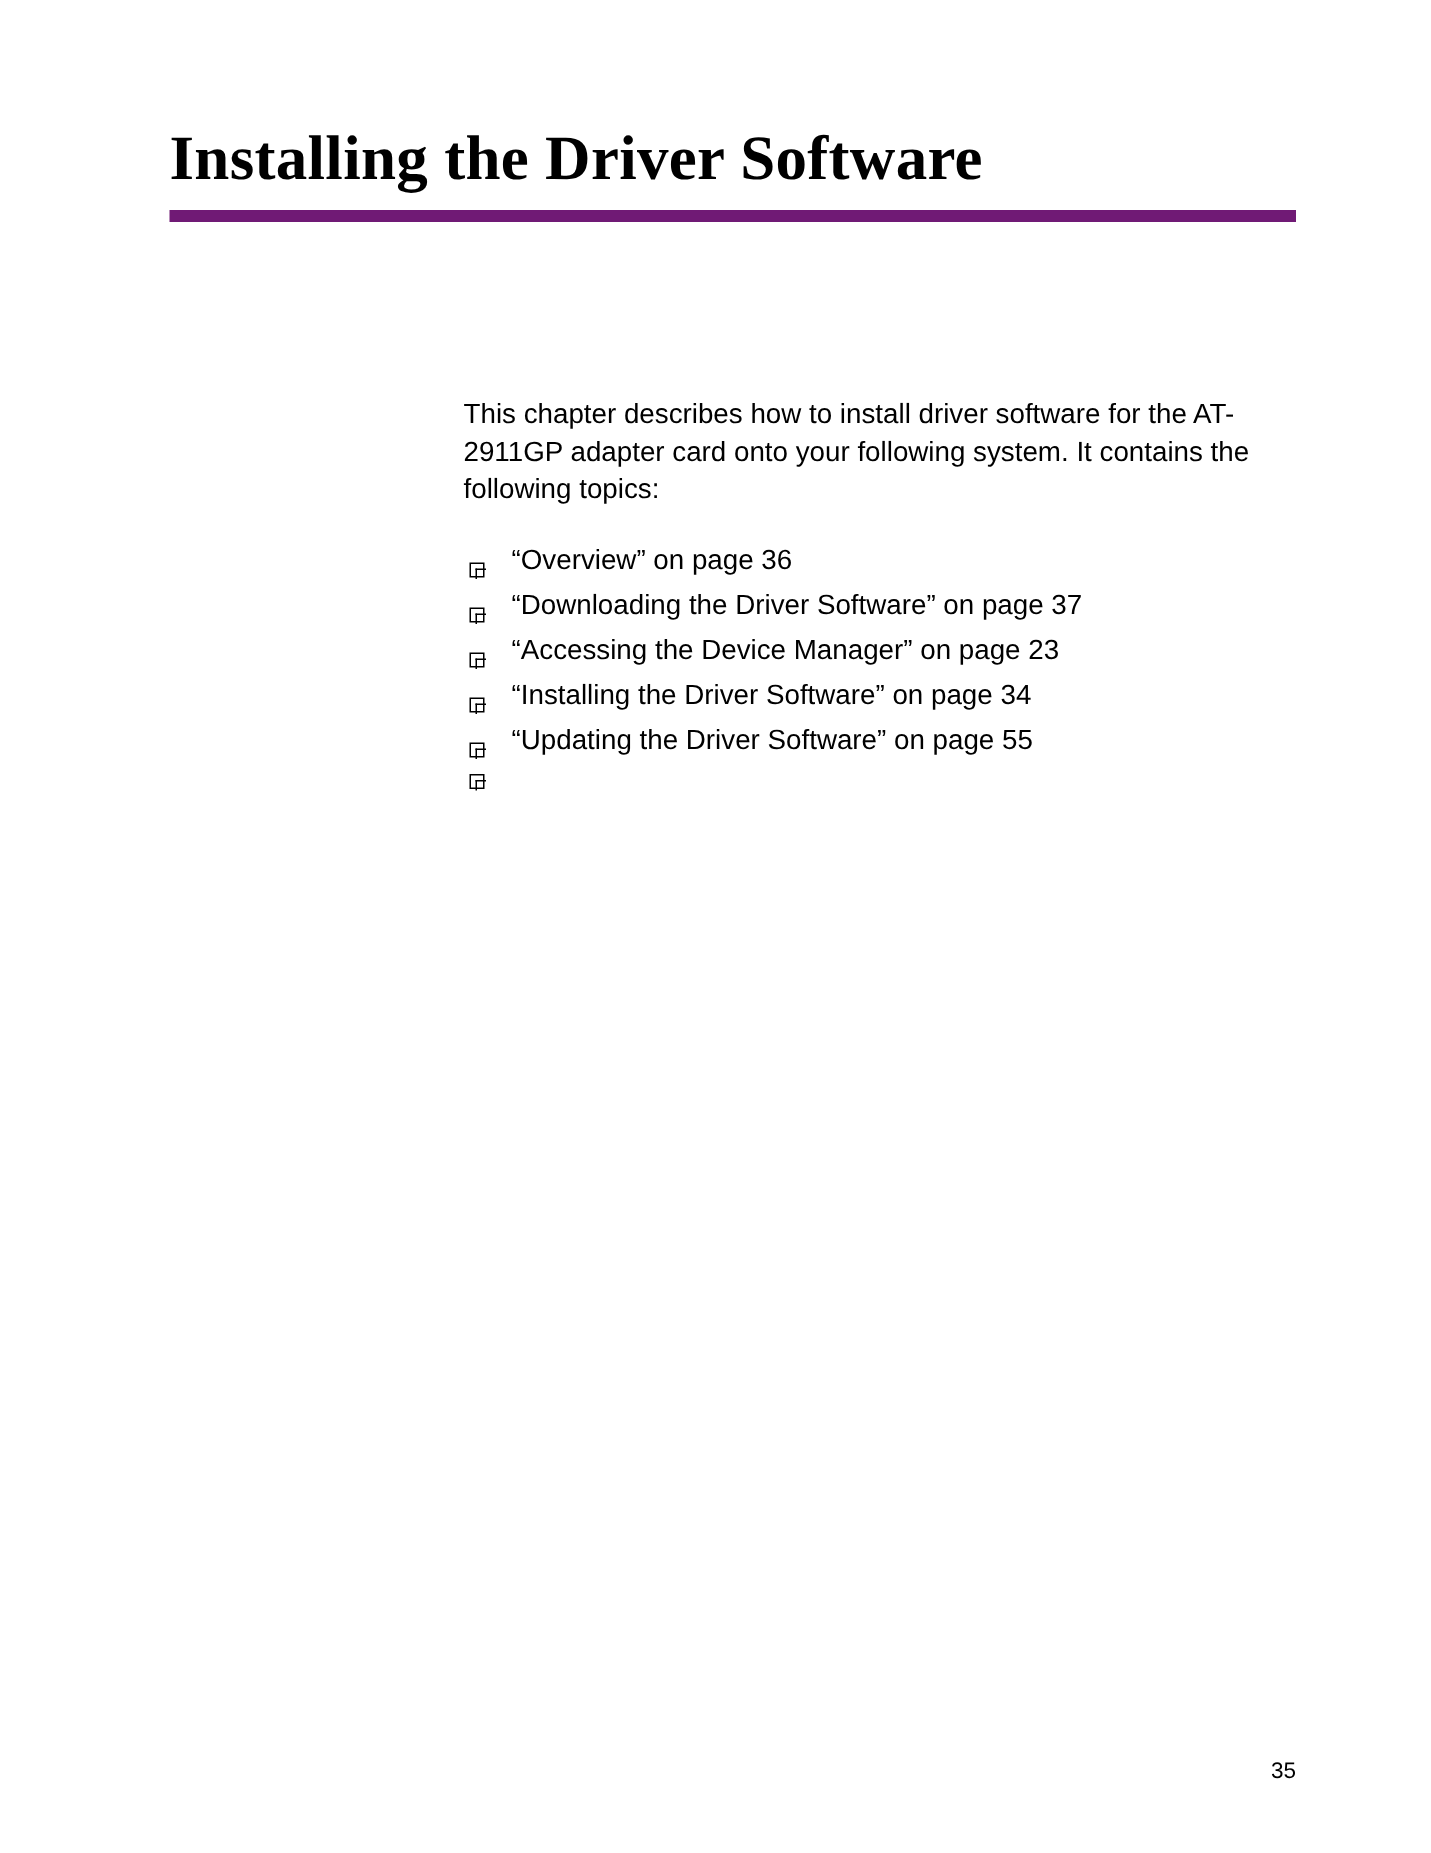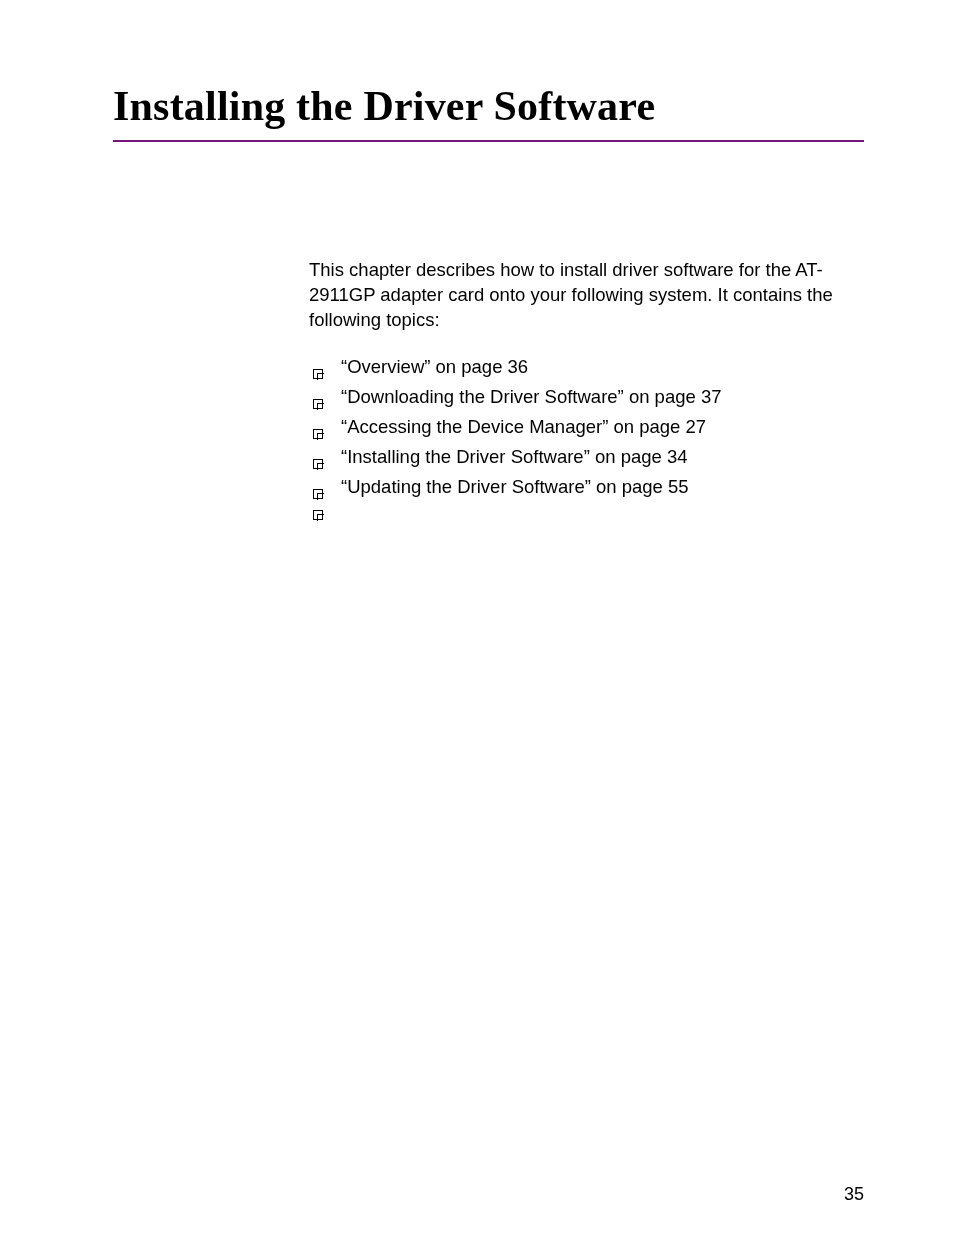--- a/index.html
+++ b/index.html
@@ -23,21 +23,21 @@
       font-size: 25px;
       font-weight: bold;
       margin-bottom: 6px;
     }
     .chapter-title {
       font-family: "Times New Roman", Times, serif;
       font-size: 42px;
       font-weight: bold;
       letter-spacing: 0.2px;
       padding-bottom: 10px;
-      border-bottom: 2px solid #701a75;
+      border-bottom: 8px solid #701a75;
       margin-bottom: 116px;
     }
     .intro-block {
       margin-left: 196px;
       margin-right: 0;
     }
     .intro-text {
       font-size: 18.5px;
       line-height: 1.35;
       margin-bottom: 22px;
@@ -68,23 +68,23 @@
       position: absolute;
       left: 3px;
       top: 3px;
       width: 6px;
       height: 6px;
       border-left: 1px solid #000;
       border-top: 1px solid #000;
     }
     .page-number {
       position: absolute;
-      bottom: 30px;
+      bottom: 46px;
       right: 90px;
-      font-size: 18px;
+      font-size: 15px;
       text-align: center;
     }
   </style>
 </head>
 <body>
 
 <div class="page">
   <h1 class="chapter-title">Installing the Driver Software</h1>
 
   <div class="intro-block">
@@ -93,21 +93,21 @@
       <li class="topic-item">
         <span class="bullet-icon"></span>
         <span>“Overview” on page 36</span>
       </li>
       <li class="topic-item">
         <span class="bullet-icon"></span>
         <span>“Downloading the Driver Software” on page 37</span>
       </li>
       <li class="topic-item">
         <span class="bullet-icon"></span>
-        <span>“Accessing the Device Manager” on page 27</span>
+        <span>“Accessing the Device Manager” on page 23</span>
       </li>
       <li class="topic-item">
         <span class="bullet-icon"></span>
         <span>“Installing the Driver Software” on page 34</span>
       </li>
       <li class="topic-item">
         <span class="bullet-icon"></span>
         <span>“Updating the Driver Software” on page 55</span>
       </li>
       <li class="topic-item">

